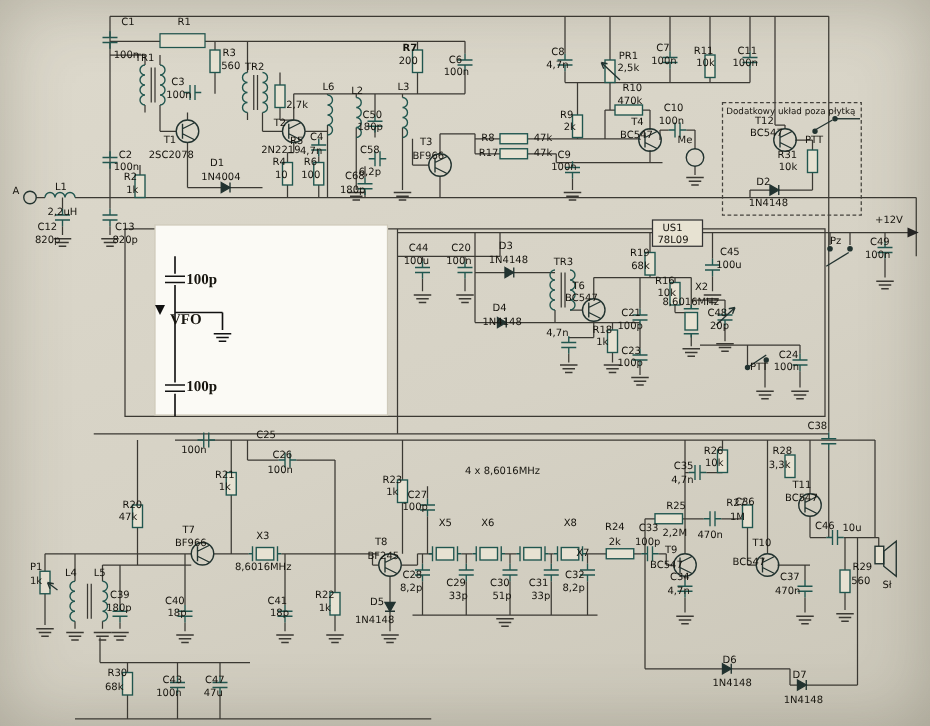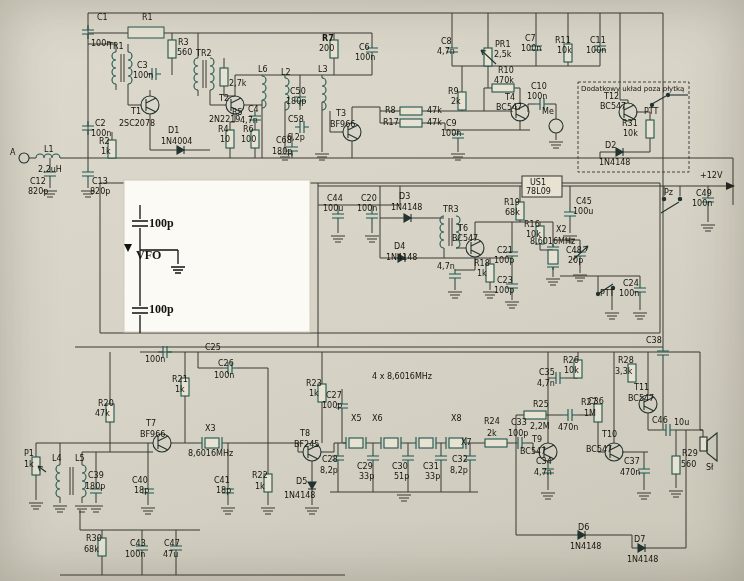--- a/index.html
+++ b/index.html
@@ -392,21 +392,21 @@
       <span class="lbl" style="left: 205px; top: 425px;">X3</span>
       <span class="lbl" style="left: 188px; top: 450px;">8,6016MHz</span>
       <span class="lbl" style="left: 300px; top: 430px;">T8</span>
       <span class="lbl" style="left: 294px; top: 441px;">BF245</span>
       <span class="lbl" style="left: 306px; top: 380px;">R23</span>
       <span class="lbl" style="left: 309px; top: 390px;">1k</span>
       <span class="lbl" style="left: 326px; top: 392px;">C27</span>
       <span class="lbl" style="left: 322px; top: 402px;">100p</span>
       <span class="lbl" style="left: 372px; top: 373px;">4 x 8,6016MHz</span>
       <span class="lbl" style="left: 351px; top: 415px;">X5</span>
-      <span class="lbl" style="left: 372px; top: 415px;">X6</span>
+      <span class="lbl" style="left: 385px; top: 415px;">X6</span>
       <span class="lbl" style="left: 421px; top: 439px; margin-left: 40px;">X7</span>
       <span class="lbl" style="left: 451px; top: 415px;">X8</span>
       <span class="lbl" style="left: 484px; top: 418px;">R24</span>
       <span class="lbl" style="left: 487px; top: 430px;">2k</span>
       <span class="lbl" style="left: 511px; top: 419px;">C33</span>
       <span class="lbl" style="left: 508px; top: 430px;">100p</span>
       <span class="lbl" style="left: 533px; top: 401px;">R25</span>
       <span class="lbl" style="left: 530px; top: 423px;">2,2M</span>
       <span class="lbl" style="left: 588px; top: 398px;">C36</span>
       <span class="lbl" style="left: 558px; top: 424px;">470n</span>

